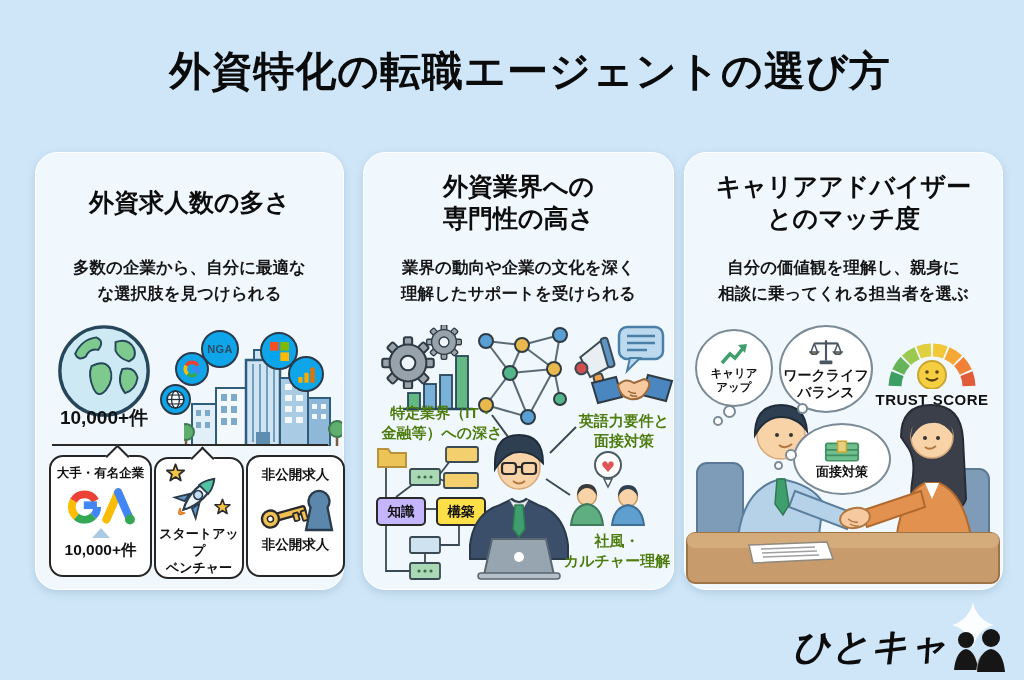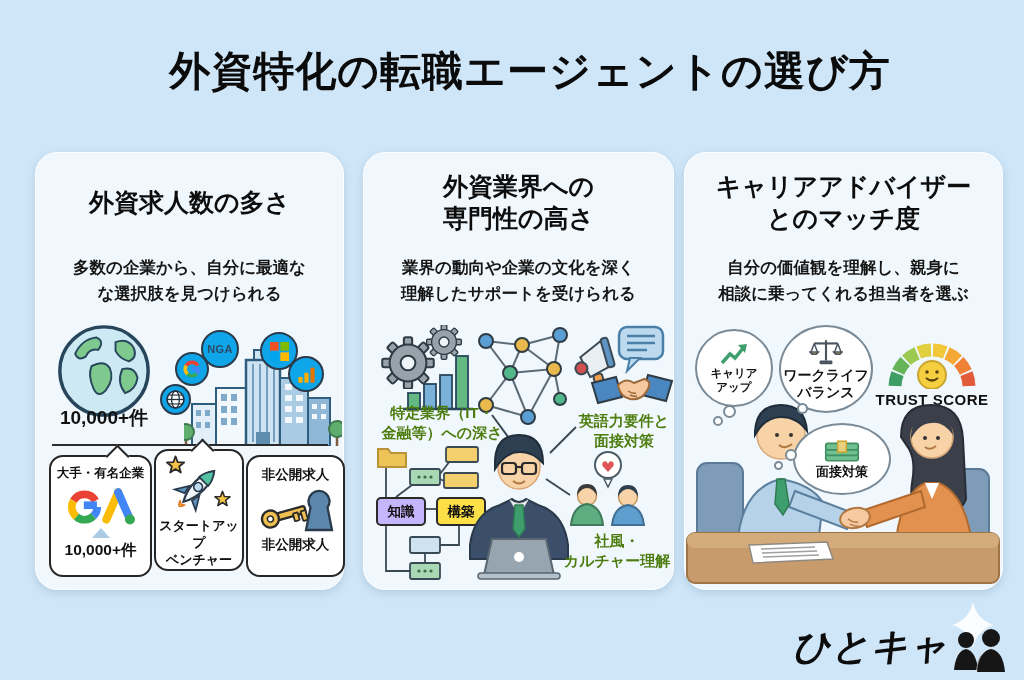--- a/index.html
+++ b/index.html
@@ -167,21 +167,21 @@
         <rect x="23" y="19" width="14.5" height="8.5" fill="#4285f4"></rect>
       </g>
       <path d="M48,39 L61,9" stroke="#fbbc05" stroke-width="9" stroke-linecap="round" fill="none"></path>
       <path d="M61,9 L74,39" stroke="#4285f4" stroke-width="9" stroke-linecap="round" fill="none"></path>
       <circle cx="74" cy="39" r="5.5" fill="#34a853"></circle>
     </svg>
     <div class="tri-up"></div>
     <div class="sub-count">10,000+件</div>
   </div>
 
-  <div class="abs sub-box" style="left:118px;top:296px;width:86px;height:118px;">
+  <div class="abs sub-box" style="left:118px;top:304px;width:86px;height:118px;">
     <div class="pointer" style="left:38px;"></div>
     <svg width="78" height="66" viewBox="0 0 86 74" style="margin-top:3px;">
       <path d="M0,-9 L2.2,-3.1 L8.6,-2.8 L3.6,1.2 L5.3,7.3 L0,3.8 L-5.3,7.3 L-3.6,1.2 L-8.6,-2.8 L-2.2,-3.1 Z" transform="translate(16,13) scale(1.15)" fill="#f5c445" stroke="#2a2a2a" stroke-width="1.8" stroke-linejoin="round"></path>
       <path d="M0,-9 L2.2,-3.1 L8.6,-2.8 L3.6,1.2 L5.3,7.3 L0,3.8 L-5.3,7.3 L-3.6,1.2 L-8.6,-2.8 L-2.2,-3.1 Z" transform="translate(70,52) scale(1)" fill="#f5c445" stroke="#2a2a2a" stroke-width="1.8" stroke-linejoin="round"></path>
       <g transform="translate(42,38) rotate(45)">
         <path d="M-8,6 L-17,21 L-6,16 Z" fill="#5f95c5" stroke="#2a3a4a" stroke-width="2"></path>
         <path d="M8,6 L17,21 L6,16 Z" fill="#5f95c5" stroke="#2a3a4a" stroke-width="2"></path>
         <path d="M0,-26 C9,-14 9,8 0,24 C-9,8 -9,-14 0,-26 Z" fill="#f2f7fa" stroke="#2a3a4a" stroke-width="2.5"></path>
         <path d="M0,-26 C5,-20 7,-14 7.4,-9 L-7.4,-9 C-7,-14 -5,-20 0,-26 Z" fill="#52c2a0" stroke="#2a3a4a" stroke-width="2"></path>
         <circle cx="0" cy="0" r="5" fill="#bfdcf0" stroke="#2a3a4a" stroke-width="2"></circle>

